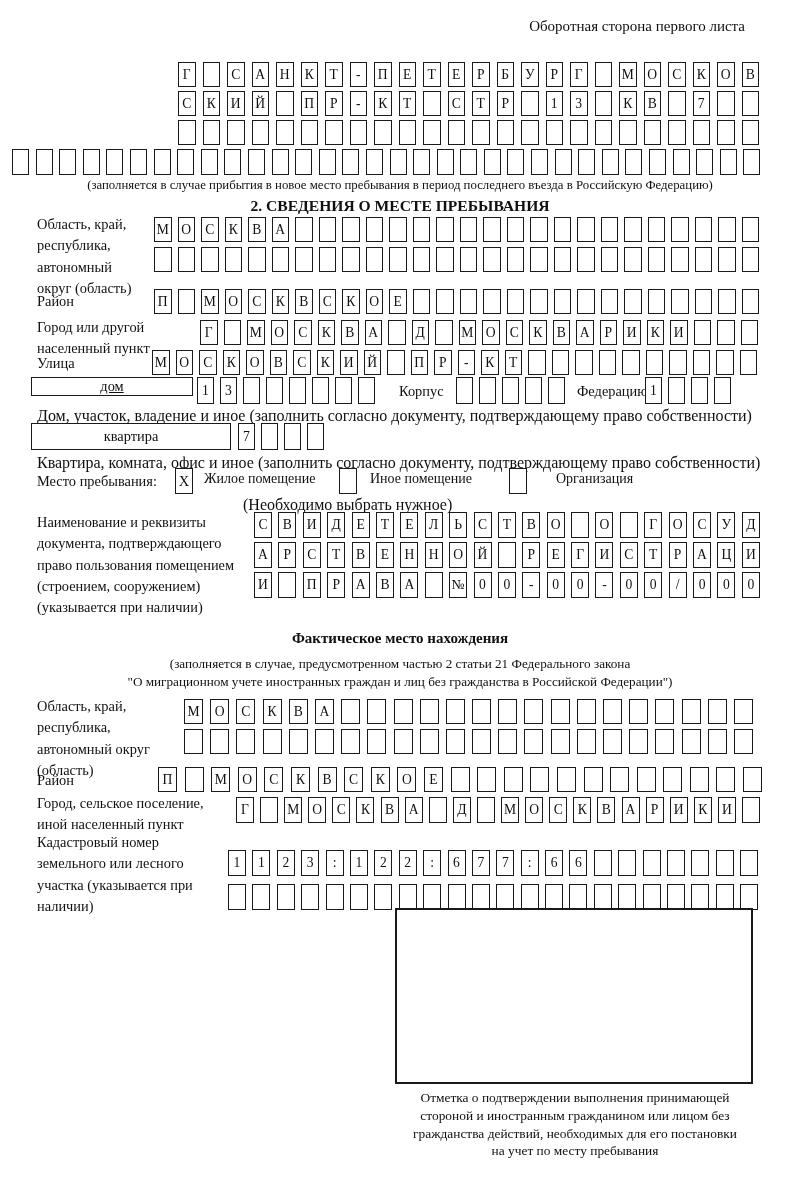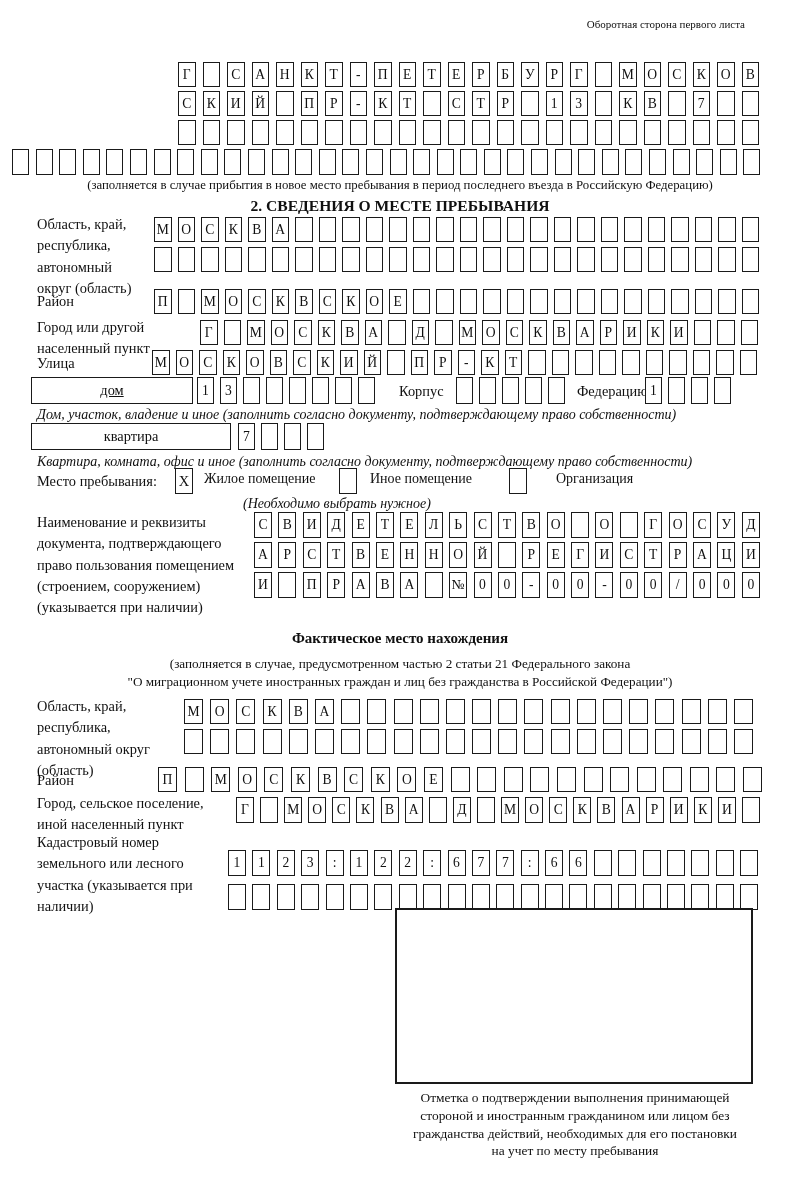--- a/index.html
+++ b/index.html
@@ -1,22 +1,22 @@
 <!DOCTYPE html>
 <html><head>
 <meta charset="utf-8">
 <style>
   html,body{margin:0;padding:0;background:#ffffff;}
   #form{
     position:relative;width:800px;height:1180px;background:#ffffff;
     font-family:"Liberation Serif","DejaVu Serif",serif;color:#101010;overflow:hidden;
   }
-  .corner{position:absolute;top:18px;right:55px;font-size:11px;}
+  .corner{position:absolute;top:18px;right:55px;font-size:15px;}
   .lbl{position:absolute;font-size:14.4px;line-height:1.48;}
-  .note{position:absolute;font-size:14px;font-style:italic;}
+  .note{position:absolute;font-size:16px;}
   .note-center{position:absolute;left:0;width:100%;text-align:center;font-size:12.8px;}
   .hdr{position:absolute;left:0;width:100%;text-align:center;font-weight:bold;font-size:15.6px;}
   .boxrow{position:absolute;display:flex;column-gap:var(--g);}
   .cell{
     flex:none;width:var(--cw);height:var(--ch);border:1.7px solid #1a1a1a;box-sizing:border-box;
     display:flex;align-items:center;justify-content:center;font-size:13.6px;background:#fff;
   }
   .r-prev{--cw:17.5px;--ch:25px;--g:7px}
   .r-over{--cw:17px;--ch:26px;--g:6.6px}
   .r-s2{--cw:17.5px;--ch:25px;--g:6px}
@@ -301,21 +301,21 @@
       <span class="cell"></span>
       <span class="cell"></span>
       <span class="cell"></span>
       <span class="cell"></span>
       <span class="cell"></span>
       <span class="cell"></span>
       <span class="cell"></span>
       <span class="cell"></span>
     </div>
 
-  <div class="rect" style="left:31px;top:377px;width:162px;height:27px;text-decoration:underline;">дом</div>
+  <div class="rect" style="left:31px;top:377px;width:162px;height:19px;text-decoration:underline;">дом</div>
   <div class="boxrow r-house" style="left:197px;top:377px;">
       <span class="cell">1</span>
       <span class="cell">3</span>
       <span class="cell"></span>
       <span class="cell"></span>
       <span class="cell"></span>
       <span class="cell"></span>
       <span class="cell"></span>
       <span class="cell"></span>
     </div>

